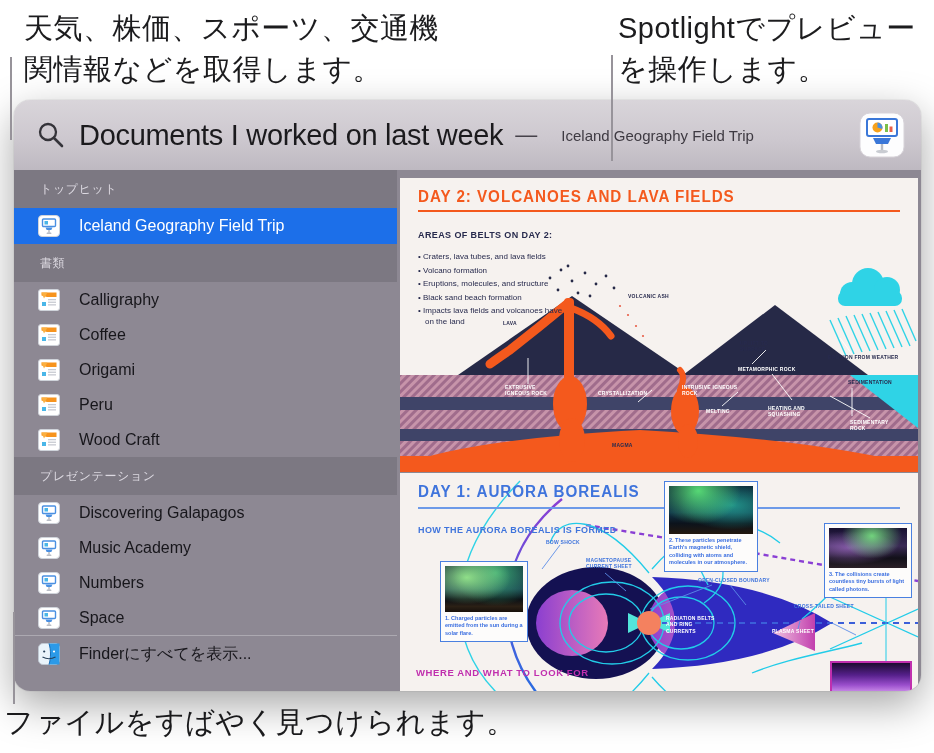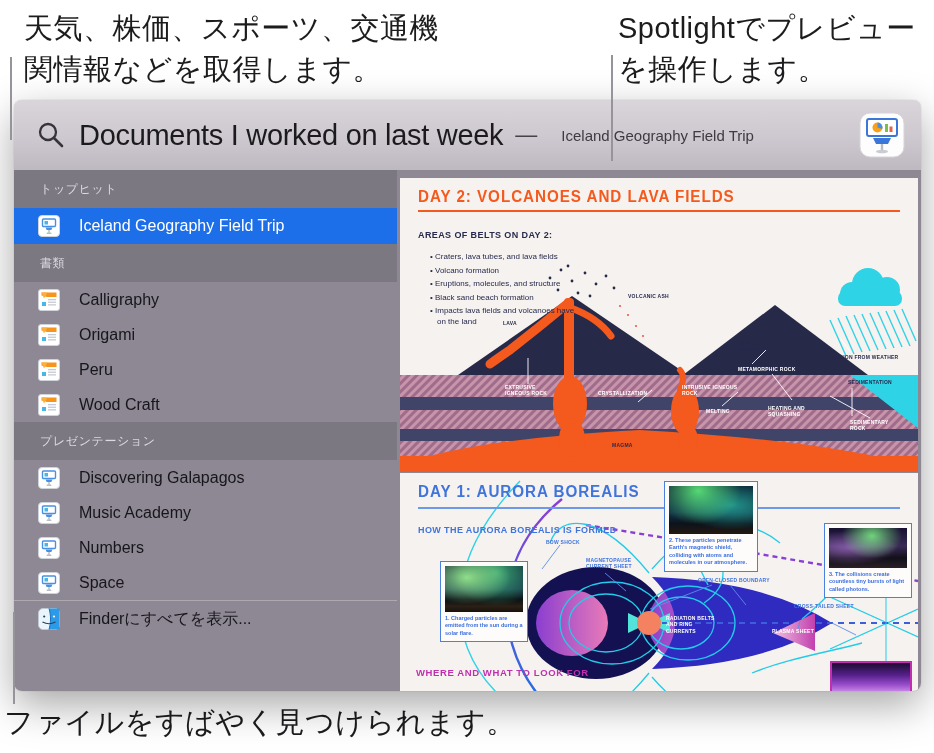--- a/index.html
+++ b/index.html
@@ -6,21 +6,21 @@
   body{
     width:934px;height:753px;position:relative;background:#ffffff;
     font-family:"Liberation Sans","DejaVu Sans",sans-serif;overflow:hidden;
     -webkit-font-smoothing:antialiased;
   }
   
   .callout{position:absolute;color:#1c1c1e;font-size:29px;line-height:1.42;letter-spacing:.5px;}
   .callout-line{position:absolute;width:2px;background:#97939a;z-index:60;}
   
   .window{
-    position:absolute;left:14px;top:100px;width:907px;height:591px;border-radius:8px;
+    position:absolute;left:14px;top:100px;width:907px;height:591px;border-radius:16px;
     overflow:hidden;box-shadow:0 14px 40px rgba(0,0,0,.35),0 0 1px rgba(0,0,0,.4);
   }
   .searchbar{
     height:70px;display:flex;align-items:center;padding:0 16px;
     background:linear-gradient(180deg,#d9d5da 0%,#cdc8cf 55%,#beb9c1 100%);
   }
   .mag{width:30px;height:30px;margin:0 13px 0 6px;flex:0 0 auto;}
   .query{font-size:29px;color:#1b1a1d;letter-spacing:-.3px;white-space:nowrap;}
   .qdash{font-size:22px;color:#46424a;margin:0 8px 0 12px;}
   .completion{font-size:15px;color:#3e3a42;margin-left:16px;white-space:nowrap;}
@@ -38,21 +38,21 @@
   .row.sel{background:#1c6fe9;color:#ffffff;height:36px;}
   .row.footer{border-top:1px solid rgba(255,255,255,.28);height:36px;}
   
   .preview{flex:1;background:#8d8893;padding:8px 3px 0 3px;position:relative;}
   .slide{position:relative;width:518px;background:#f6f2ef;overflow:hidden;}
   .slide1{height:294px;margin-bottom:1px;}
   .slide2{height:219px;}
   .sl-title{position:absolute;left:18px;top:10px;font-size:16px;font-weight:bold;letter-spacing:1px;white-space:nowrap;transform:scaleX(.95);transform-origin:left;}
   .sl-rule{position:absolute;left:18px;width:482px;height:2px;}
   .sl-head{position:absolute;left:18px;top:52px;font-size:9px;font-weight:bold;letter-spacing:.4px;}
-  .bullets{position:absolute;left:18px;top:74px;width:150px;font-size:8px;line-height:1.32;color:#272a4d;margin-left:12px;}
+  .bullets{position:absolute;left:18px;top:74px;width:150px;font-size:8px;line-height:1.32;color:#272a4d;}
   .bullets .b{padding-left:7px;text-indent:-7px;margin-bottom:3px;}
   .illus{position:absolute;left:0;top:0;width:100%;height:100%;}
   .lbl{position:absolute;font-size:5px;font-weight:bold;letter-spacing:.25px;line-height:1.25;}
   .navy{color:#272a4d;} .white{color:#ffffff;} .lblue{color:#3f74dc;} .orange{color:#f4591d;}
   .mag-pink{color:#c02fae;}
   .info-box{position:absolute;background:#fdfcfb;border:1.5px solid #4a80e0;padding:4px;box-sizing:border-box;}
   .info-box .photo{width:100%;}
   .info-box .cap{margin-top:3px;font-size:5.5px;line-height:1.35;color:#3a6ee0;font-weight:bold;}
   .aur1{background:
     radial-gradient(ellipse at 28% 25%,rgba(150,230,140,.95),rgba(150,230,140,0) 55%),
@@ -143,20 +143,32 @@
       <div class="row">
         <svg class="fi" viewBox="0 0 22 22">
           <rect x="0.5" y="0.5" width="21" height="21" rx="2.5" fill="#ffffff" stroke="#cfd3da"></rect>
           <polygon points="3.5,3.5 18.5,3.5 18.5,8 9,8 3.5,6.5" fill="#f7941e"></polygon>
           <polygon points="3.5,3.5 9.5,3.5 6,9.5" fill="#fbb040"></polygon>
           <rect x="4" y="13" width="4" height="4" fill="#49b6e8"></rect>
           <rect x="10" y="10" width="8" height="1.3" fill="#c7cad1"></rect>
           <rect x="10" y="12.6" width="8" height="1.3" fill="#c7cad1"></rect>
           <rect x="10" y="15.2" width="8" height="1.3" fill="#c7cad1"></rect>
         </svg>
+        <span>Coffee</span>
+      </div>
+      <div class="row">
+        <svg class="fi" viewBox="0 0 22 22">
+          <rect x="0.5" y="0.5" width="21" height="21" rx="2.5" fill="#ffffff" stroke="#cfd3da"></rect>
+          <polygon points="3.5,3.5 18.5,3.5 18.5,8 9,8 3.5,6.5" fill="#f7941e"></polygon>
+          <polygon points="3.5,3.5 9.5,3.5 6,9.5" fill="#fbb040"></polygon>
+          <rect x="4" y="13" width="4" height="4" fill="#49b6e8"></rect>
+          <rect x="10" y="10" width="8" height="1.3" fill="#c7cad1"></rect>
+          <rect x="10" y="12.6" width="8" height="1.3" fill="#c7cad1"></rect>
+          <rect x="10" y="15.2" width="8" height="1.3" fill="#c7cad1"></rect>
+        </svg>
         <span>Origami</span>
       </div>
       <div class="row">
         <svg class="fi" viewBox="0 0 22 22">
           <rect x="0.5" y="0.5" width="21" height="21" rx="2.5" fill="#ffffff" stroke="#cfd3da"></rect>
           <polygon points="3.5,3.5 18.5,3.5 18.5,8 9,8 3.5,6.5" fill="#f7941e"></polygon>
           <polygon points="3.5,3.5 9.5,3.5 6,9.5" fill="#fbb040"></polygon>
           <rect x="4" y="13" width="4" height="4" fill="#49b6e8"></rect>
           <rect x="10" y="10" width="8" height="1.3" fill="#c7cad1"></rect>
           <rect x="10" y="12.6" width="8" height="1.3" fill="#c7cad1"></rect>

